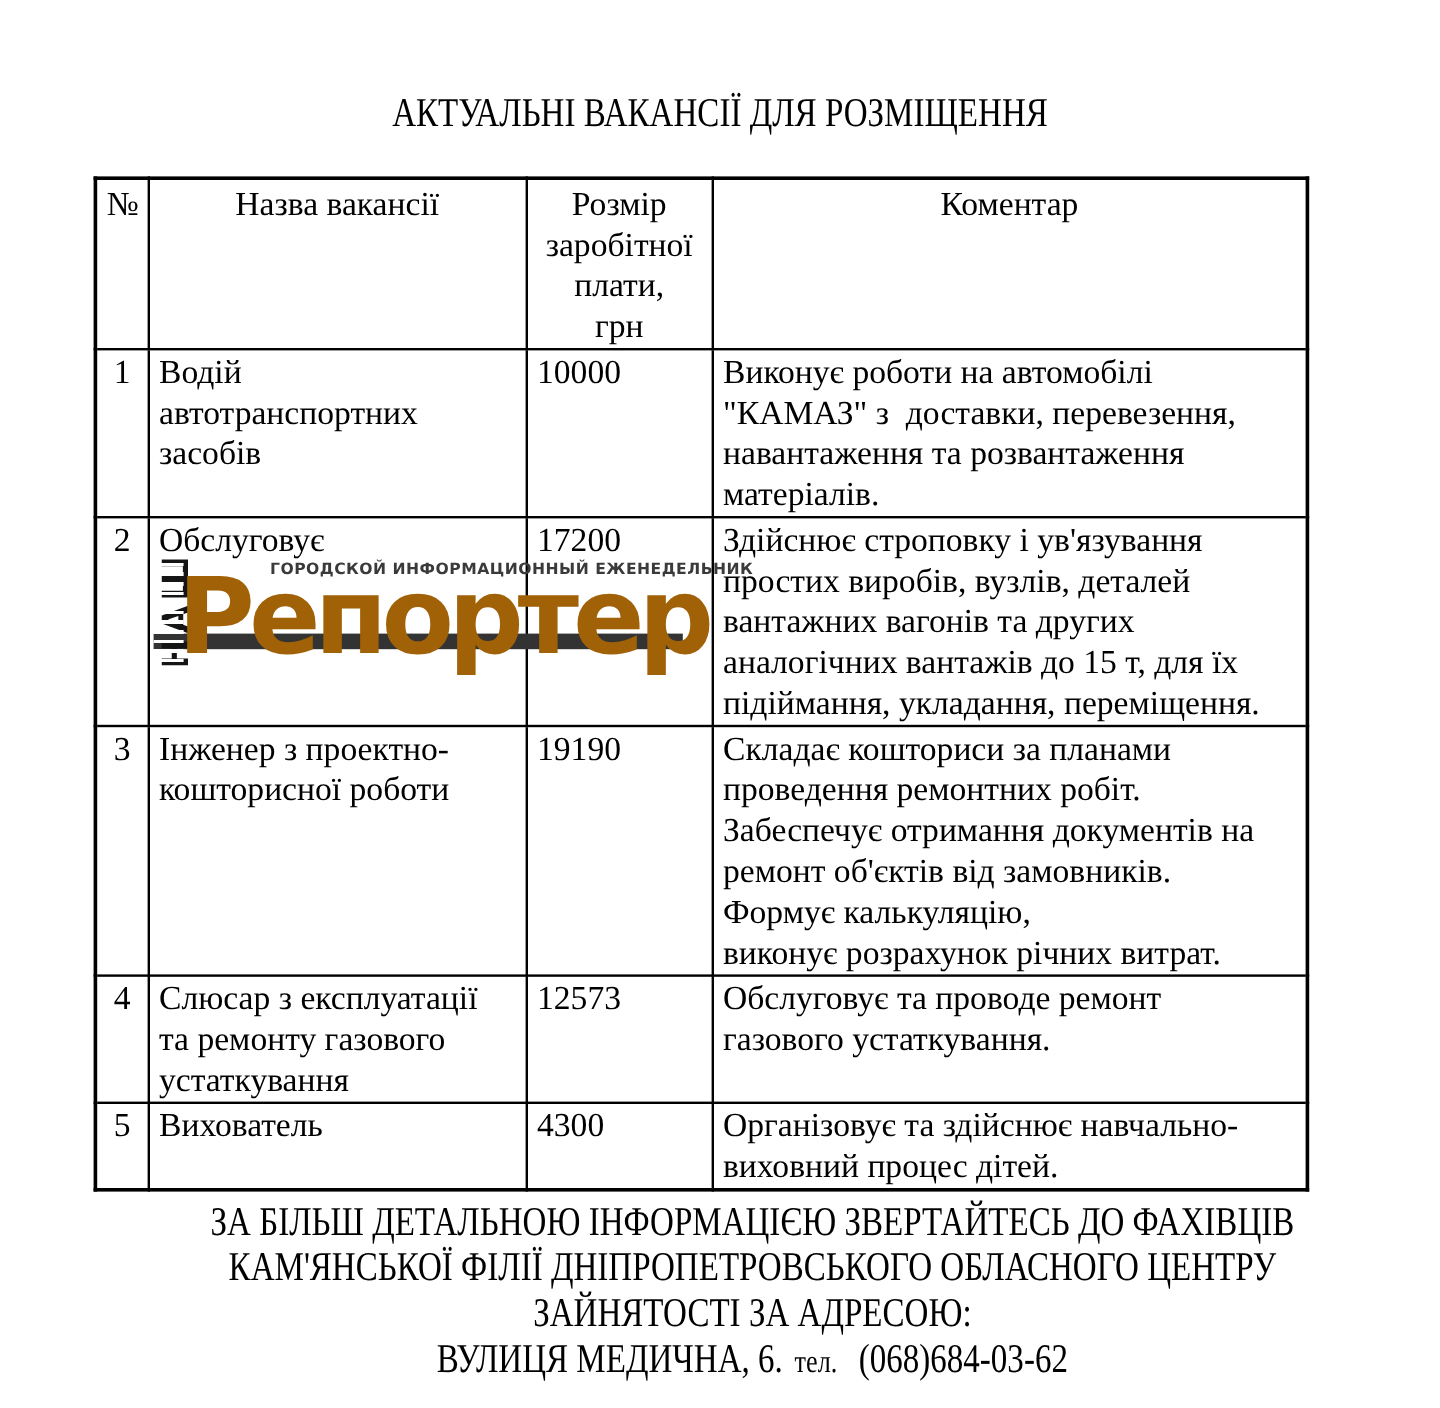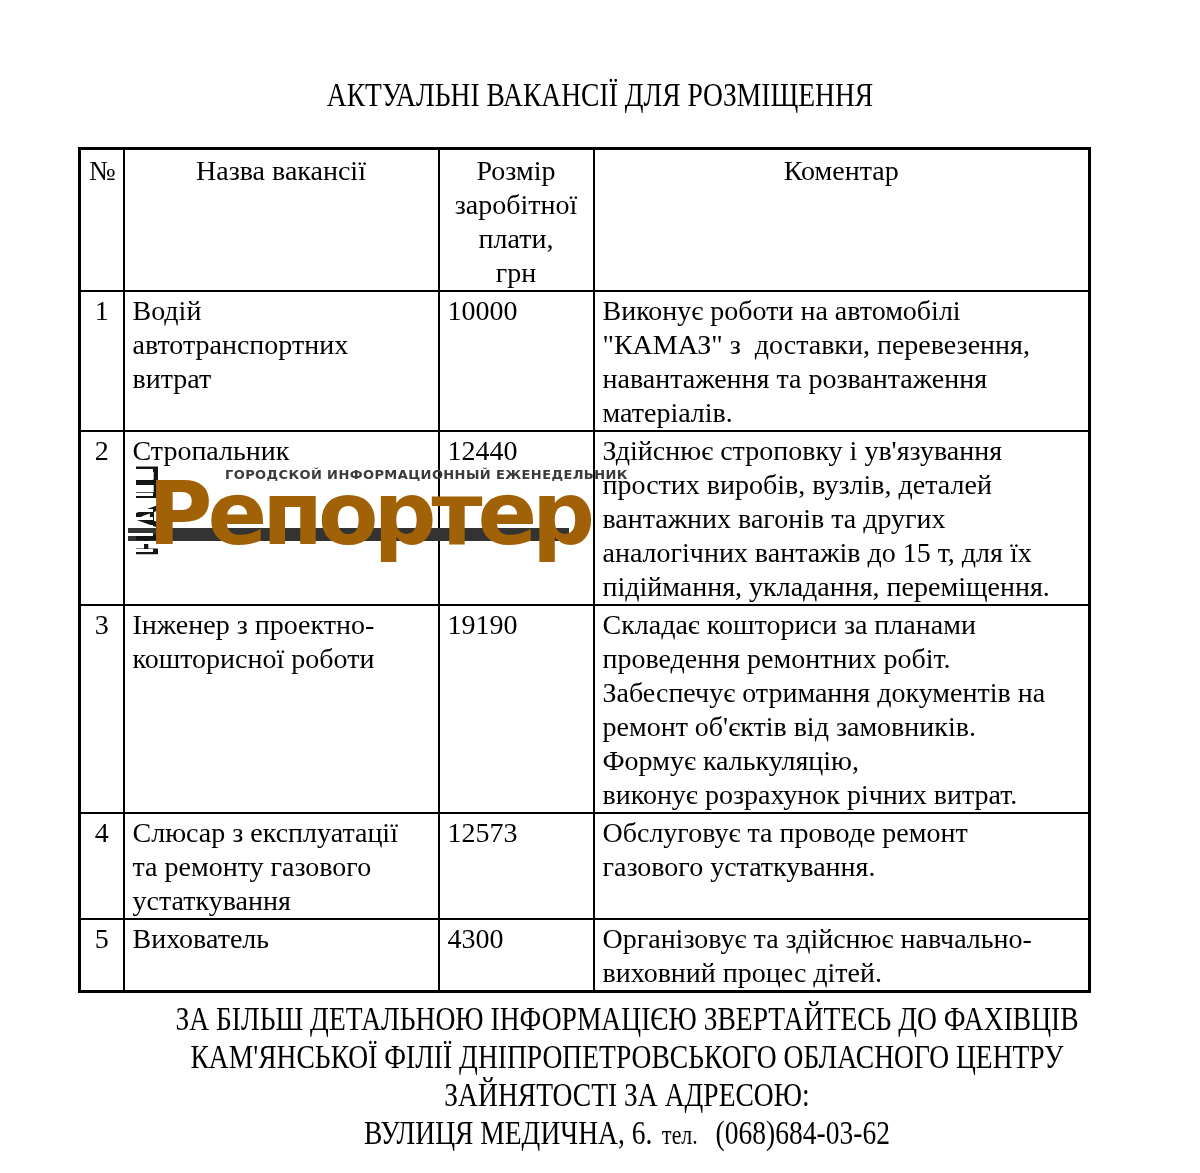--- a/index.html
+++ b/index.html
@@ -80,31 +80,31 @@
       <th class="cell-salary">Розмір
 заробітної
 плати,
 грн</th>
       <th>Коментар</th>
     </tr>
     <tr class="r1">
       <td class="cell-num">1</td>
       <td class="cell-name">Водій
 автотранспортних
-витрат</td>
+засобів</td>
       <td class="cell-salary">10000</td>
       <td class="cell-comment">Виконує роботи на автомобілі
 "КАМАЗ" з&nbsp; доставки, перевезення,
 навантаження та розвантаження
 матеріалів.</td>
     </tr>
     <tr class="r2">
       <td class="cell-num">2</td>
-      <td class="cell-name">Стропальник</td>
-      <td class="cell-salary">12440</td>
+      <td class="cell-name">Обслуговує</td>
+      <td class="cell-salary">17200</td>
       <td class="cell-comment">Здійснює строповку і ув'язування
 простих виробів, вузлів, деталей
 вантажних вагонів та других
 аналогічних вантажів до 15 т, для їх
 підіймання, укладання, переміщення.</td>
     </tr>
     <tr class="r3">
       <td class="cell-num">3</td>
       <td class="cell-name">Інженер з проектно-
 кошторисної роботи</td>

